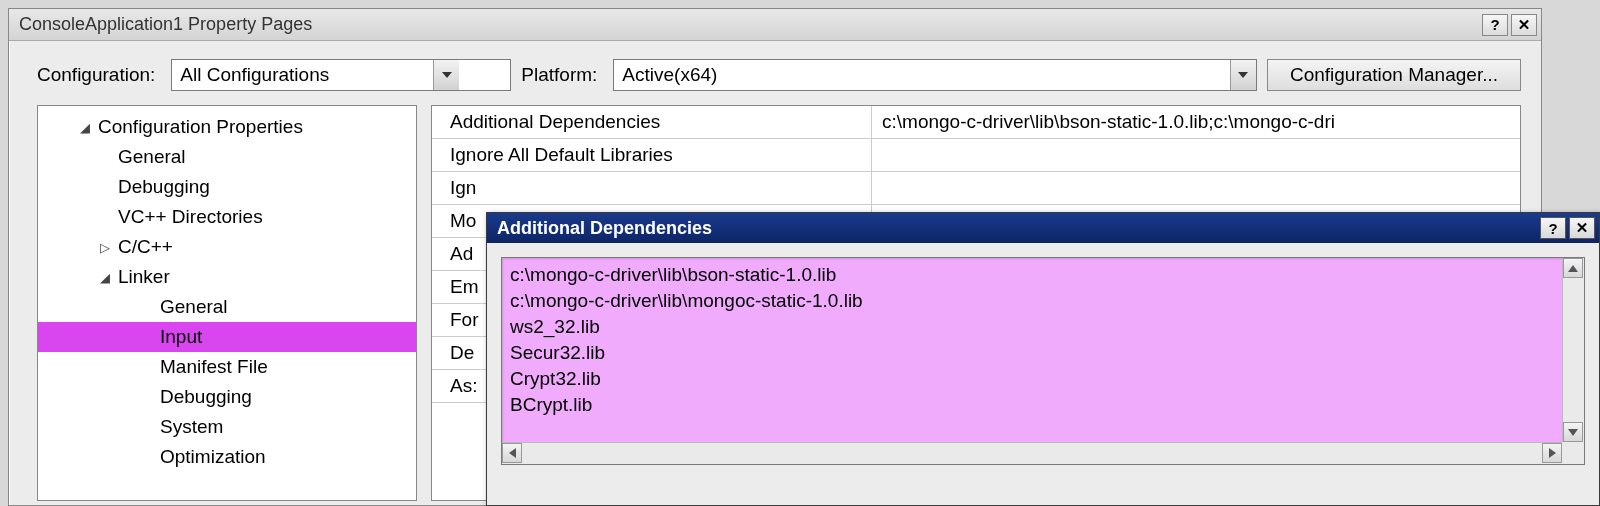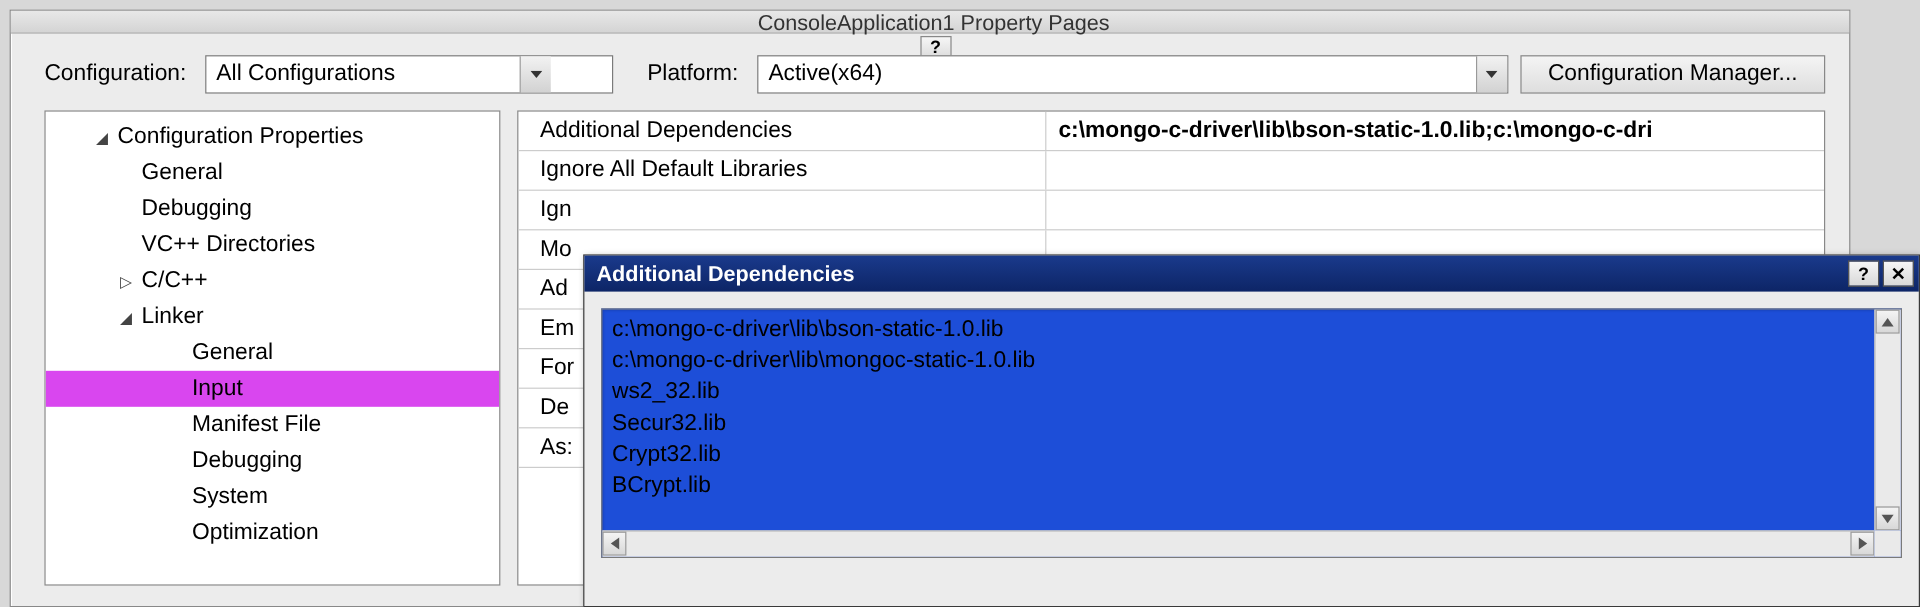--- a/index.html
+++ b/index.html
@@ -16,26 +16,25 @@
   
   .window {
     position: absolute;
     left: 8px; top: 8px;
     width: 1534px; height: 498px;
     background: #ececec;
     border: 1px solid #888;
     box-shadow: 1px 1px 0 #fff inset;
   }
   .titlebar {
-    height: 19px;
+    height: 32px;
     background: linear-gradient(#e8e8e8,#d4d4d4);
     border-bottom: 1px solid #aaa;
     display: flex; align-items: center;
     padding: 0 4px 0 10px;
-    flex-direction: column;
   }
   .titlebar .title { flex: 1; font-size: 18px; color: #333; }
   .tb-btn {
     width: 26px; height: 22px;
     border: 1px solid #888;
     background: linear-gradient(#f6f6f6,#dcdcdc);
     margin-left: 3px;
     display: flex; align-items: center; justify-content: center;
     font-family: Arial, sans-serif; font-size: 15px; font-weight: bold;
     cursor: pointer;
@@ -129,21 +128,21 @@
     display: flex; align-items: center;
     overflow: hidden; white-space: nowrap;
   }
   .grid-row .pval {
     flex: 1;
     padding-left: 10px;
     height: 100%;
     display: flex; align-items: center;
     overflow: hidden; white-space: nowrap;
   }
-  .grid-row .pval.bold { font-weight: bold; }
+  .grid-row .pval.bold { font-weight: normal; }
 
   
   .dialog {
     position: absolute;
     left: 486px; top: 212px;
     width: 1114px; height: 294px;
     background: #ececec;
     border: 1px solid #3a3a3a;
     box-shadow: 2px 2px 6px rgba(0,0,0,.4);
   }
@@ -161,21 +160,21 @@
     border: 1px solid #555;
     background: linear-gradient(#f6f6f6,#d8d8d8);
     margin-left: 3px;
     display: flex; align-items: center; justify-content: center;
     font-family: Arial, sans-serif; font-size: 15px; font-weight: bold;
     cursor: pointer;
   }
   .dlg-body { padding: 14px; }
   .textarea-wrap {
     position: relative;
-    background: #1d4ed8;
+    background: #f0abfc;
     border: 1px solid #7a7a7a;
     box-shadow: inset 1px 1px 2px rgba(0,0,0,.15);
     height: 208px;
   }
   .textarea-content {
     position: absolute;
     left: 0; top: 0; right: 22px; bottom: 22px;
     padding: 4px 8px;
     font-size: 19px;
     line-height: 26px;
@@ -228,21 +227,21 @@
   <div class="config-row">
     <label>Configuration:</label>
     <div class="combo" style="width:340px">
       <input type="text" readonly="" value="All Configurations" style="">
       <div class="arrow">
         <svg viewBox="0 0 10 6">
             <path d="M0 0 L5 6 L10 0 Z" fill="#333"></path>
           </svg>
       </div>
     </div>
-    <label style="margin-left:18px">Platform:</label>
+    <label style="">Platform:</label>
     <div class="combo" style="flex:1">
       <input type="text" style="flex: 1 1 0%;" readonly="" value="Active(x64)">
       <div class="arrow">
         <svg viewBox="0 0 10 6">
             <path d="M0 0 L5 6 L10 0 Z" fill="#333"></path>
           </svg>
       </div>
     </div>
     <button class="cfg-mgr-btn">Configuration Manager...</button>
   </div>

